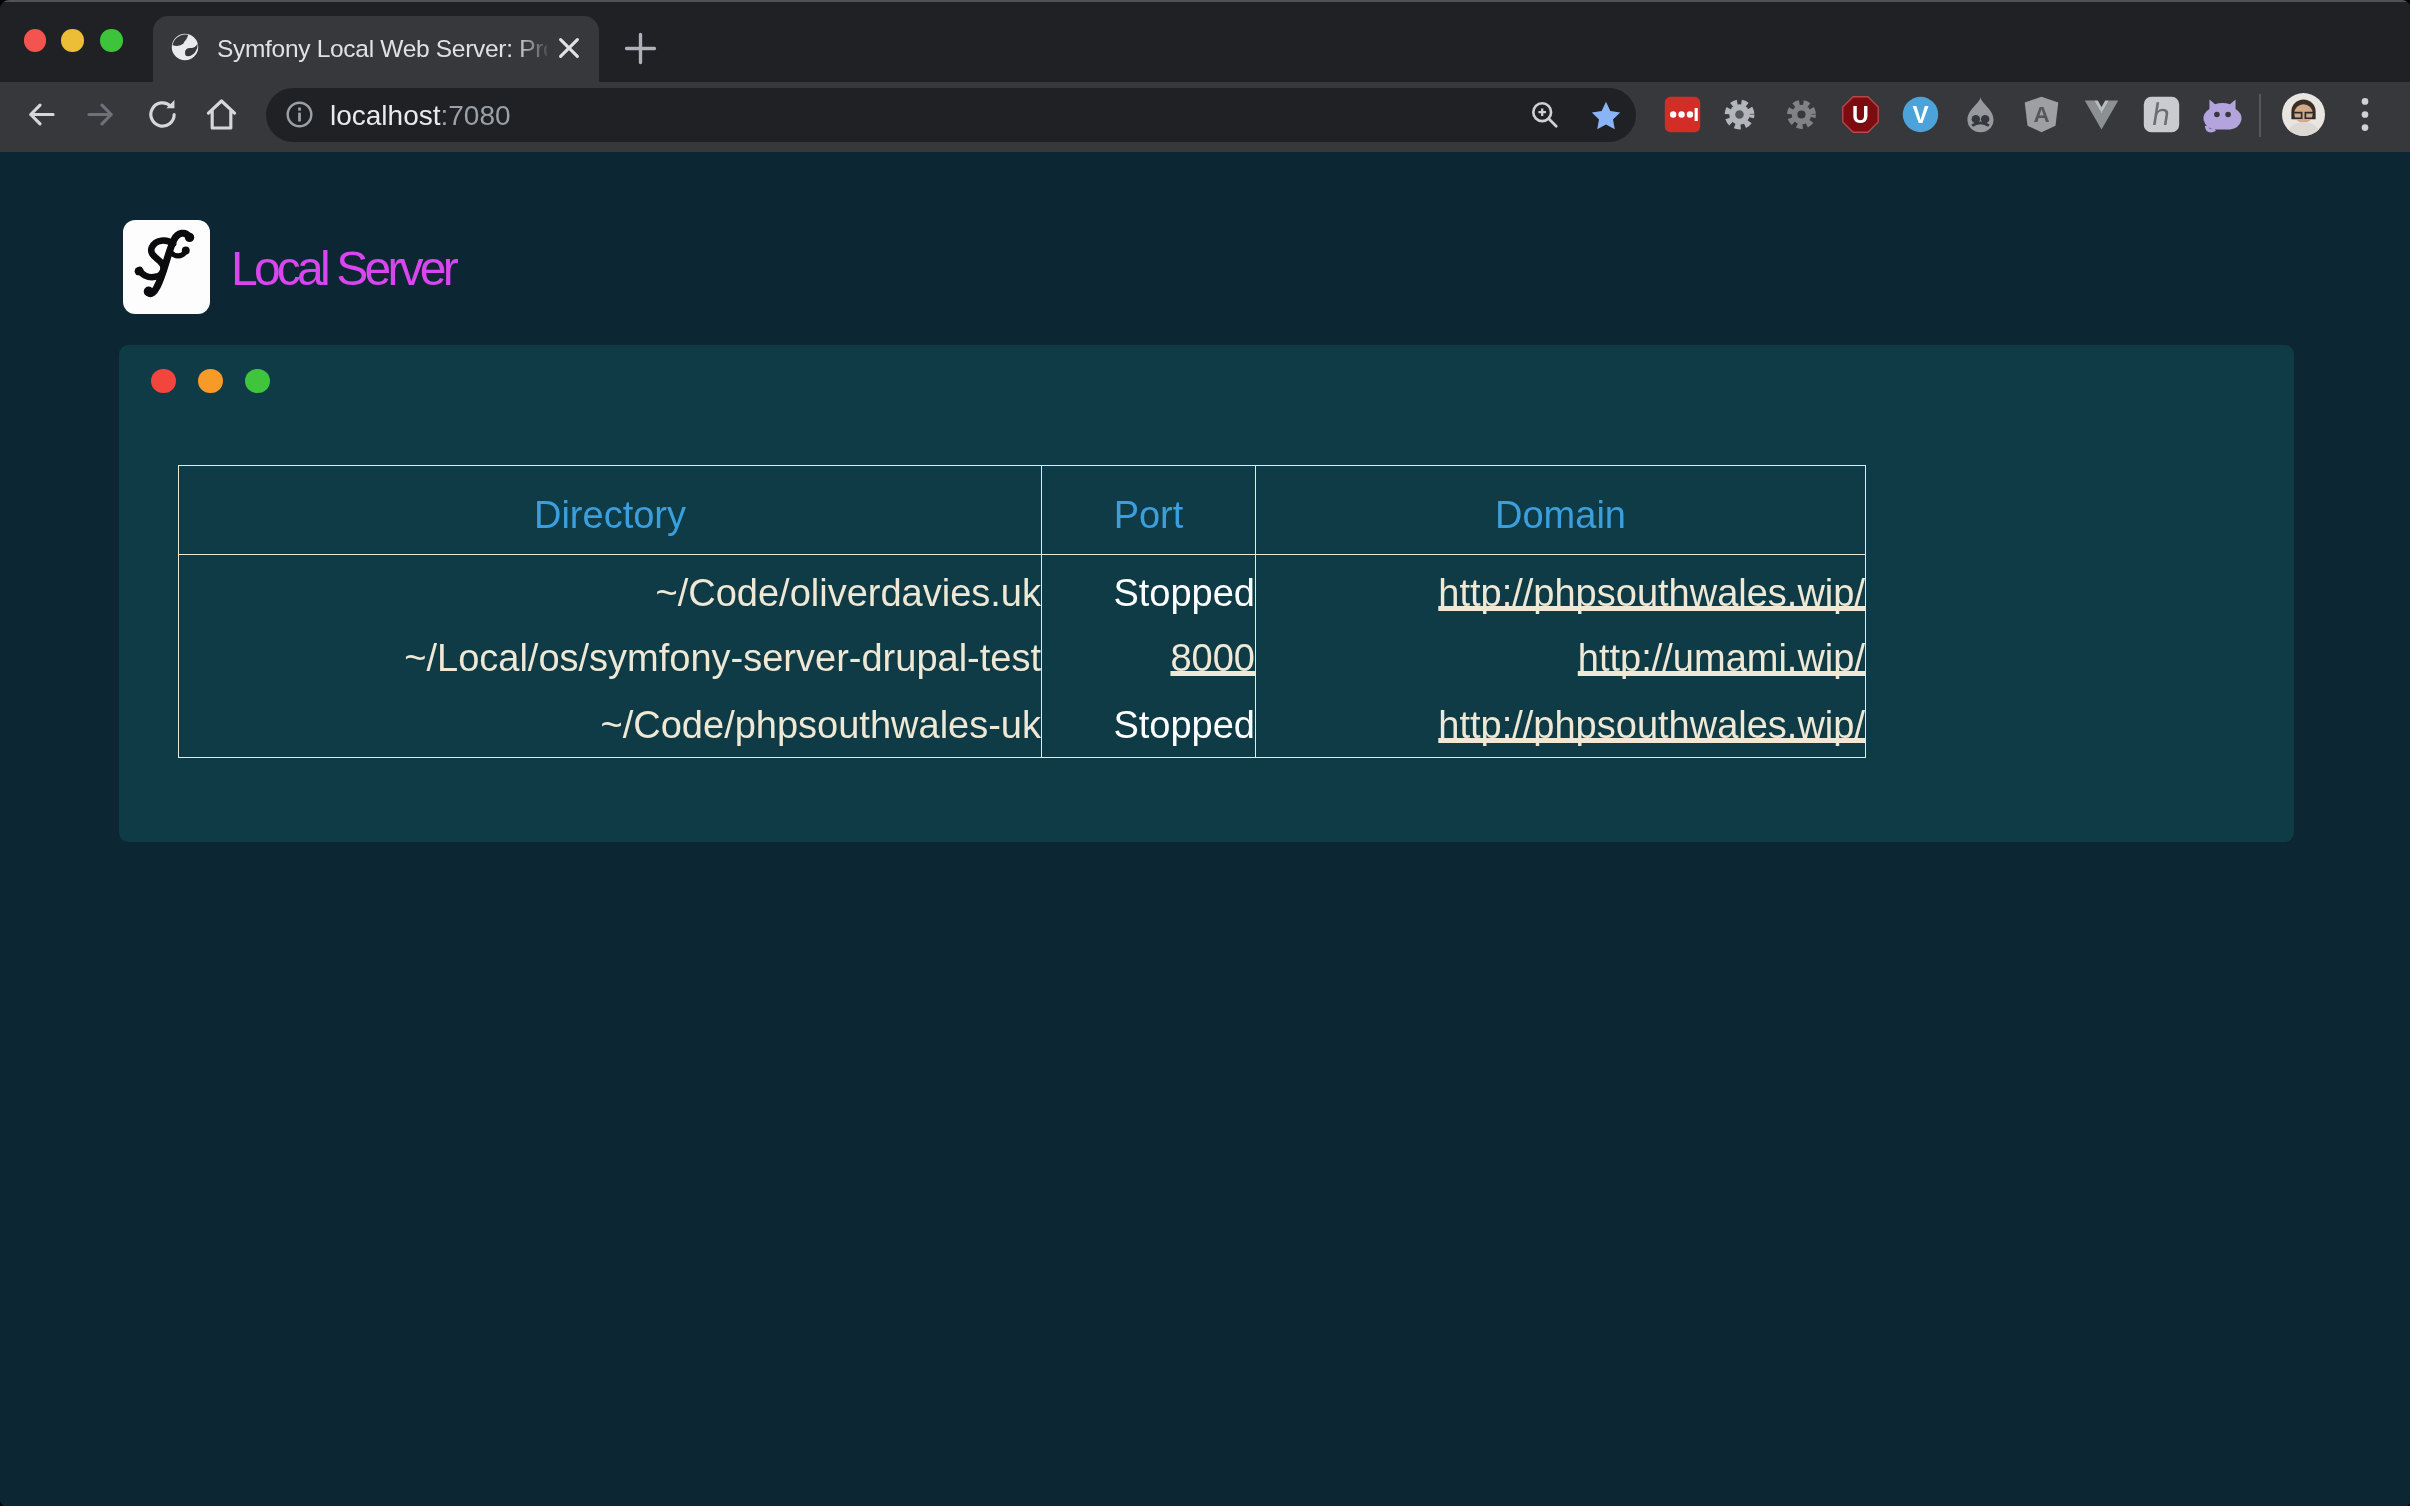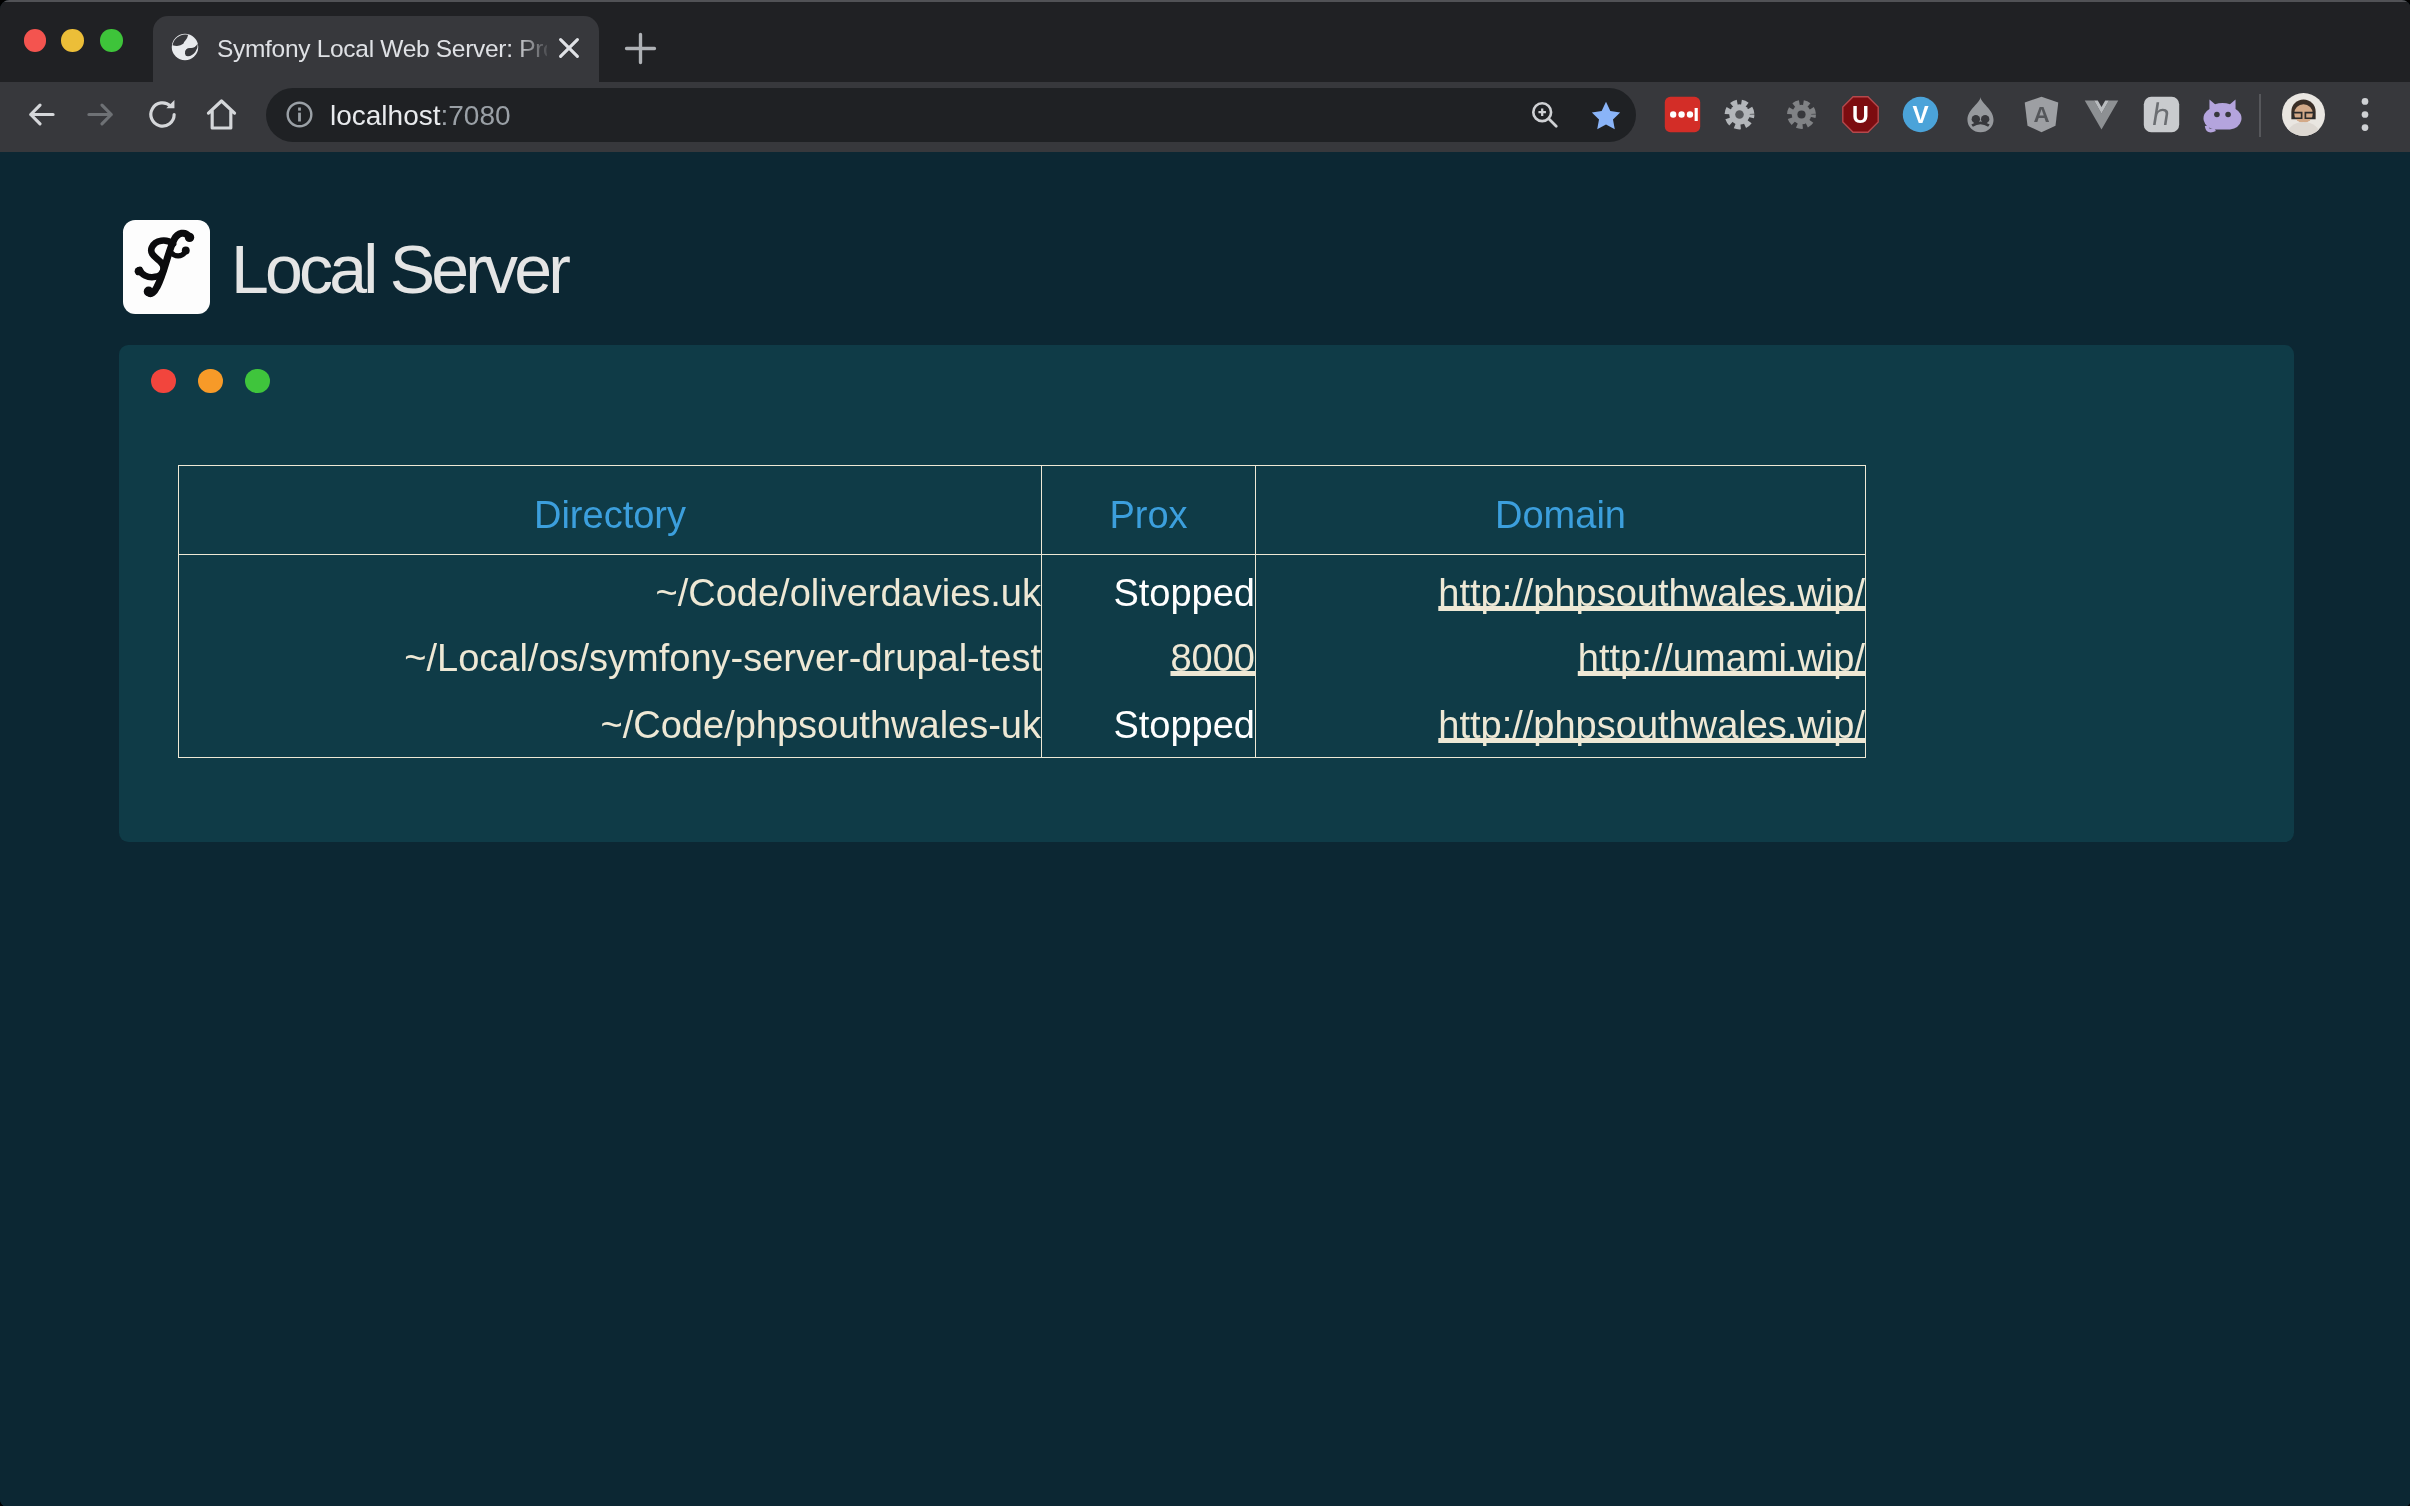--- a/index.html
+++ b/index.html
@@ -16,21 +16,21 @@
   .tabfade{position:absolute;left:361px;top:0;width:38px;height:66px;background:linear-gradient(90deg,rgba(55,56,60,0),#37383c)}
   .toolbar{position:absolute;left:0;top:82px;width:2411px;height:70px;background:#37383c}
   .pill{position:absolute;left:266px;top:5.6px;width:1370px;height:54px;border-radius:27px;background:#1f2124}
   .url{position:absolute;left:64px;top:0;height:54px;line-height:55px;font-family:"Liberation Sans",sans-serif;font-size:28px;color:#e8eaed;white-space:nowrap}
   .url .dim{color:#9aa0a6}
   .sep{position:absolute;left:2259px;top:12.2px;width:1.9px;height:43px;background:#56575b}
   .icon{position:absolute;width:41px;height:41px}
   
   .content{position:absolute;left:0;top:152px;width:2411px;height:1355px;background:#0c2733}
   .logobox{position:absolute;left:123px;top:68px;width:87px;height:94px;border-radius:12.2px;background:#fdfdfd}
-  .brand{position:absolute;left:231px;top:81px;font-family:"Liberation Sans",sans-serif;font-size:68px;letter-spacing:-3.8px;color:#e5e5e5;line-height:72px}
+  .brand{position:absolute;left:231px;top:81px;font-family:"Liberation Sans",sans-serif;font-size:48px;letter-spacing:-3.8px;color:#d946ef;line-height:72px}
   .card{position:absolute;left:119px;top:193px;width:2175px;height:497px;border-radius:9.4px;background:#0f3b47}
   .dot{position:absolute;top:23.5px;width:24.5px;height:24.5px;border-radius:50%}
   table{position:absolute;left:59px;top:120px;border-collapse:collapse;table-layout:fixed;
     font-family:Liberation Sans, sans-serif;font-size:38px;color:#eee8d5;border:1.9px solid #eee8d5}
   th,td{font-weight:normal;overflow:visible;white-space:nowrap}
   th{border-left:1.9px solid #eee8d5;border-right:1.9px solid #eee8d5;border-bottom:1.9px solid #eee8d5;
      height:89px;padding:11.3px 0 0 0;color:#3c9fdd;text-align:center}
   td{border-left:1.9px solid #eee8d5;border-right:1.9px solid #eee8d5;line-height:38px;padding:9.4px 0 0 19px;text-align:right}
   tr.r1 td{height:67px}  tr.r2 td{height:63px}  tr.r3 td{height:73px}
   td.port{padding-left:22.6px}
@@ -188,21 +188,21 @@
       <div class="dot" style="left:126px;background:#3fc53c"></div>
       <table>
         <colgroup>
             <col style="width:863px">
             <col style="width:214px">
             <col style="width:610px">
           </colgroup>
         <tbody>
             <tr>
               <th>Directory</th>
-              <th>Prox</th>
+              <th>Port</th>
               <th>Domain</th>
             </tr>
         <tr class="r1">
           <td>~/Code/oliverdavies.uk</td>
           <td class="port"><span class="stopped">Stopped</span></td>
           <td><a>http://phpsouthwales.wip/</a></td>
         </tr>
         <tr class="r2">
           <td>~/Local/os/symfony-server-drupal-test</td>
           <td class="port"><a>8000</a></td>

